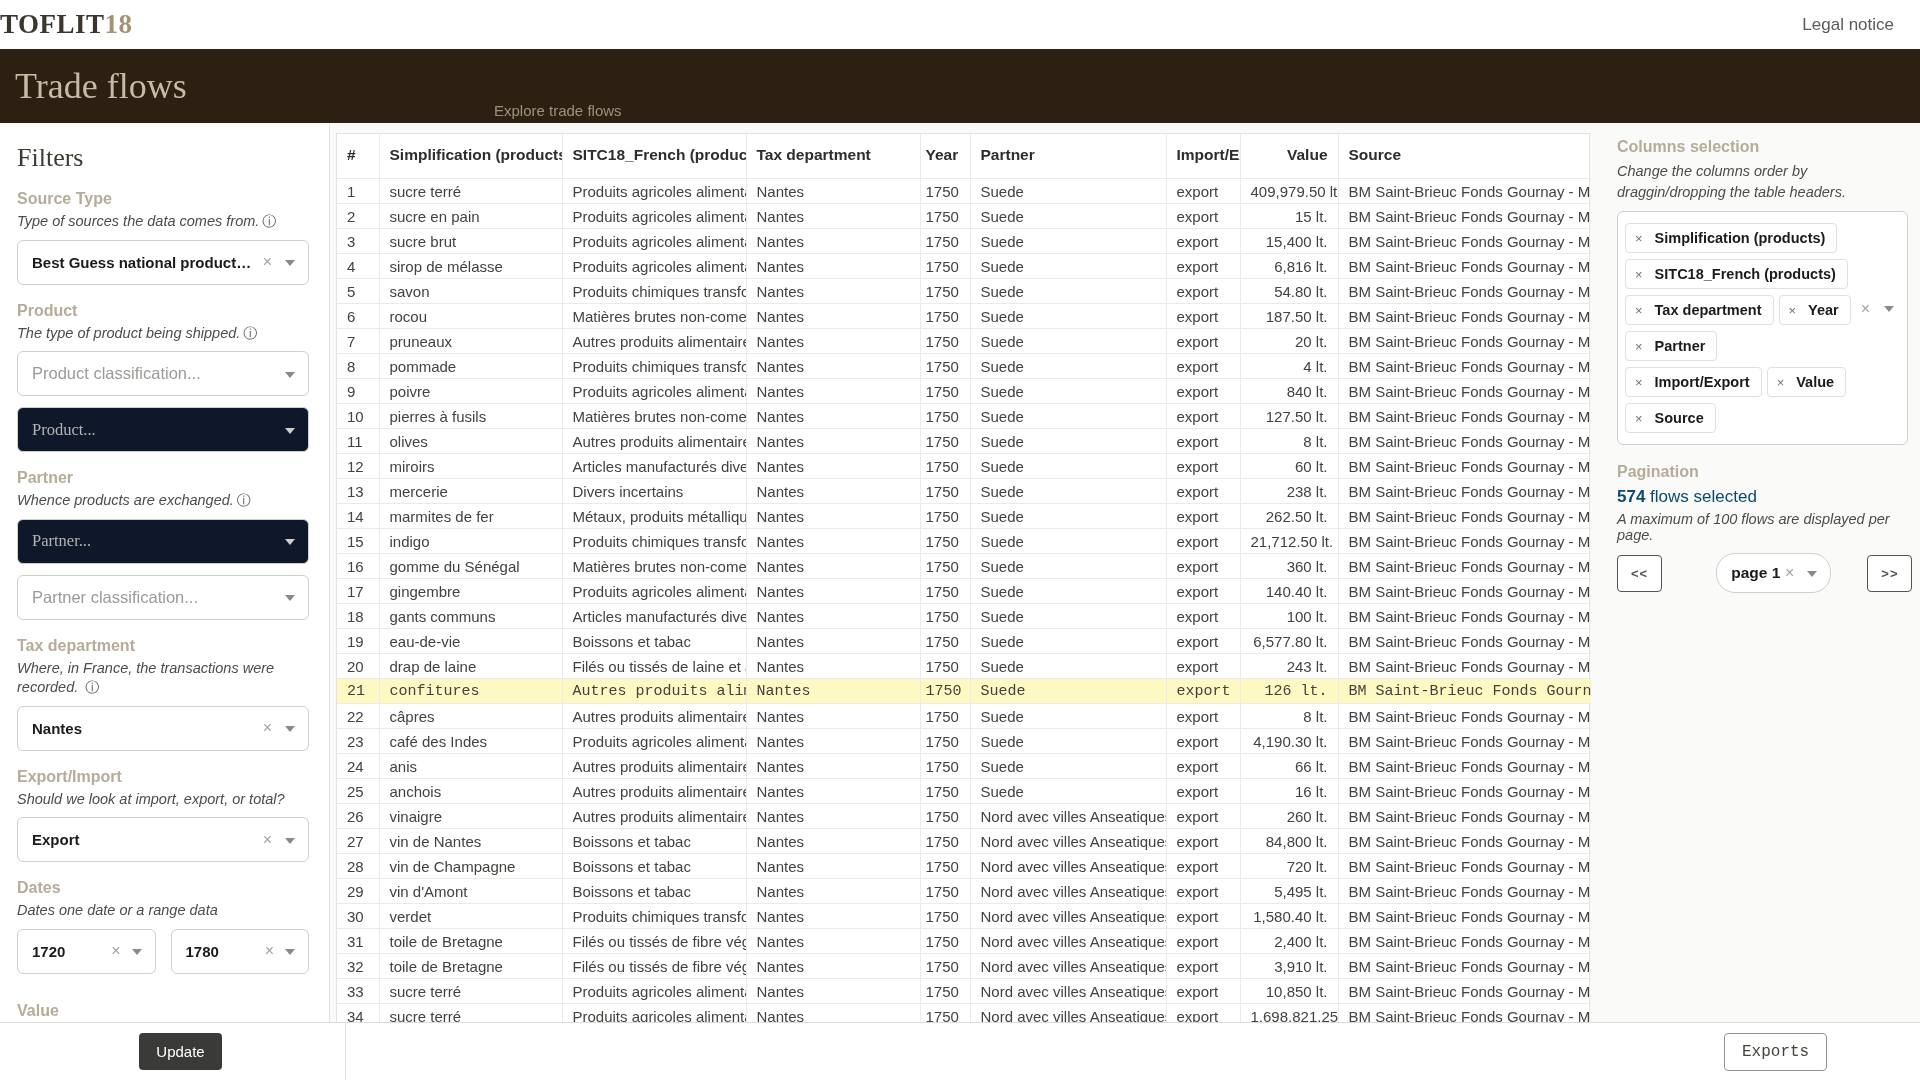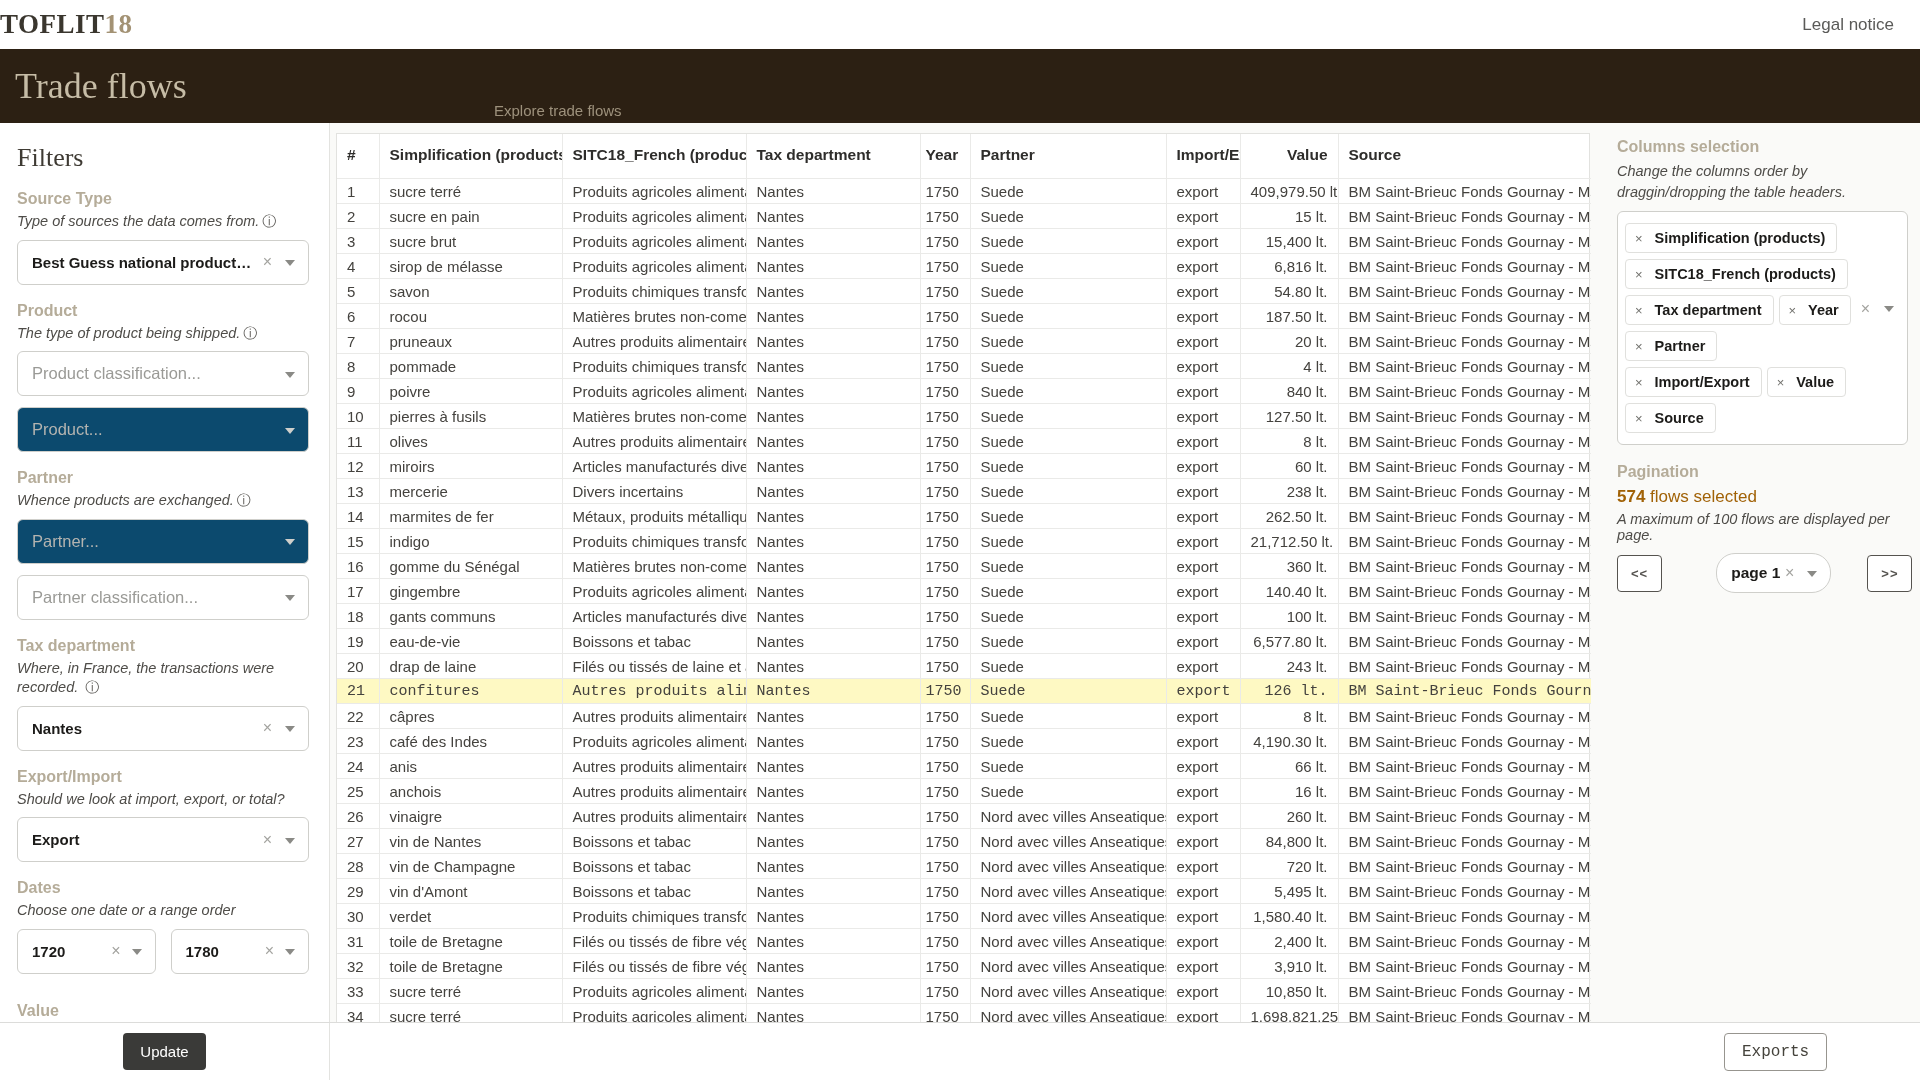--- a/index.html
+++ b/index.html
@@ -32,21 +32,21 @@
   .filters-title { font-family:"Liberation Serif", serif; font-size:26px; font-weight:normal; color:#3e3a33; margin:4px 0 2px; }
   .f-label { color:#b5ac99; font-weight:bold; font-size:16px; margin-top:17px; }
   .f-help { font-style:italic; color:#4e4c48; font-size:14.5px; margin:4px 0 8px; line-height:1.35; }
   .info-icon { font-style:normal; font-size:14px; color:#55534f; margin-left:3px; }
 
   .select { position:relative; border:1px solid #cfcfcb; border-radius:6px; height:45px; background:#fff; display:flex; align-items:center; padding:0 56px 0 14px; margin-bottom:11px; cursor:pointer; }
   .select .value { font-weight:bold; color:#1c1b19; font-size:15px; white-space:nowrap; overflow:hidden; text-overflow:ellipsis; width:100%; }
   .select .ph { color:#9a9a96; font-size:16.5px; white-space:nowrap; overflow:hidden; width:100%; }
   .select .clear { position:absolute; right:36px; top:50%; transform:translateY(-50%); color:#a3a39f; font-size:16px; }
   .select .caret { position:absolute; right:13px; top:50%; margin-top:-2px; width:0; height:0; border-left:5px solid transparent; border-right:5px solid transparent; border-top:6px solid #8a8a86; }
-  .select.disabled { background:#0c4a6e; }
+  .select.disabled { background:#0f172a;font-family:Liberation Serif, serif; }
   .select.disabled .ph { color:#b4b4b0; }
   .select.disabled .caret { border-top-color:#cfcfcb; }
 
   .half-row { display:flex; gap:15px; }
   .half-row .select, .half-row .num-input { flex:1; }
   .half-row .select .clear { right:34px; }
 
   .num-input { position:relative; border:1px solid #cfcfcb; border-radius:6px; height:45px; background:#fff; display:flex; align-items:center; padding:0 30px 0 4px; }
   .num-input input { border:none; outline:none; width:100%; font-size:16.5px; font-family:inherit; color:#333; padding-left:10px; background:transparent; }
   .num-input input::placeholder { color:#9a9a96; }
@@ -82,30 +82,30 @@
   .r-help { font-style:italic; color:#4e4c48; font-size:14.5px; margin:5px 0 8px; line-height:1.45; }
   .tags-box { position:relative; border:1px solid #cfcfcb; border-radius:6px; padding:8px 44px 8px 7px; background:#fff; }
   .tags-flow { display:flex; flex-wrap:wrap; }
   .tag { display:inline-flex; align-items:center; border:1px solid #e0e0dd; border-radius:4px; background:#fff; padding:6px 11px 6px 9px; margin:3px 5px 3px 0; cursor:grab; }
   .tag .x { color:#70706c; font-size:13px; margin-right:12px; cursor:pointer; }
   .tag .lbl { font-weight:bold; font-size:14.5px; color:#1c1b19; }
   .tags-box .clear { position:absolute; right:37px; top:88px; color:#a3a39f; font-size:16px; }
   .tags-box .caret { position:absolute; right:13px; top:94px; width:0; height:0; border-left:5px solid transparent; border-right:5px solid transparent; border-top:6px solid #8a8a86; }
 
   .pag-title { margin-top:18px; }
-  .pag-count { font-size:17px; color:#a16207; margin-top:6px; }
+  .pag-count { font-size:17px; color:#0c4a6e; margin-top:6px; }
   .pag-count b { font-weight:bold; }
   .pag-help { font-style:italic; color:#4e4c48; font-size:14.5px; margin:4px 0 10px; }
   .pag-row { display:flex; align-items:center; }
   .pg-btn { border:1px solid #55534f; border-radius:4px; background:#fff; color:#55534f; font-size:13px; font-weight:bold; padding:10px 13px; cursor:pointer; letter-spacing:1px; }
   .pag-row .select { margin:0 36px 0 54px; flex:1; height:40px; padding-right:50px;border-radius:19px; }
   .pag-row .select .value { font-size:15.5px; }
 
   
-  .footer { height:58px; background:#fff; border-top:1px solid #dcdcda; display:flex; position:relative; }
+  .footer { height:58px; background:#fff; border-top:1px solid #dcdcda; display:flex; position:relative;padding-left:16px; }
   .footer-left { width:330px; min-width:330px; border-right:1px solid #e3e3e0; display:flex; align-items:center; justify-content:center; }
   .update-btn { background:#3a3a38; color:#fff; border:none; border-radius:4px; font-size:15px; padding:10px 17px; font-family:inherit; cursor:pointer; }
   .exports-btn { position:absolute; left:1724px; top:50%; transform:translateY(-50%); background:#fff; border:1px solid #97958f; border-radius:4px; color:#45433c; font-size:16px; padding:9px 17px; font-family:Liberation Mono, monospace; cursor:pointer; }
 </style>
 </head>
 <body>
 
 <div class="navbar">
   <div class="logo"><span>TOFLIT</span><span class="suffix">18</span></div>
   <div class="legal">Legal notice</div>
@@ -161,21 +161,21 @@
 
     <div class="f-label">Export/Import</div>
     <div class="f-help"><span>Should we look at import, export, or total?</span></div>
     <div class="select">
       <span class="value">Export</span>
       <span class="clear">×</span>
       <span class="caret"></span>
     </div>
 
     <div class="f-label">Dates</div>
-    <div class="f-help"><span>Choose one date or a range order</span></div>
+    <div class="f-help"><span>Dates one date or a range data</span></div>
     <div class="half-row">
       <div class="select">
         <span class="value">1720</span>
         <span class="clear">×</span>
         <span class="caret"></span>
       </div>
       <div class="select">
         <span class="value">1780</span>
         <span class="clear">×</span>
         <span class="caret"></span>

